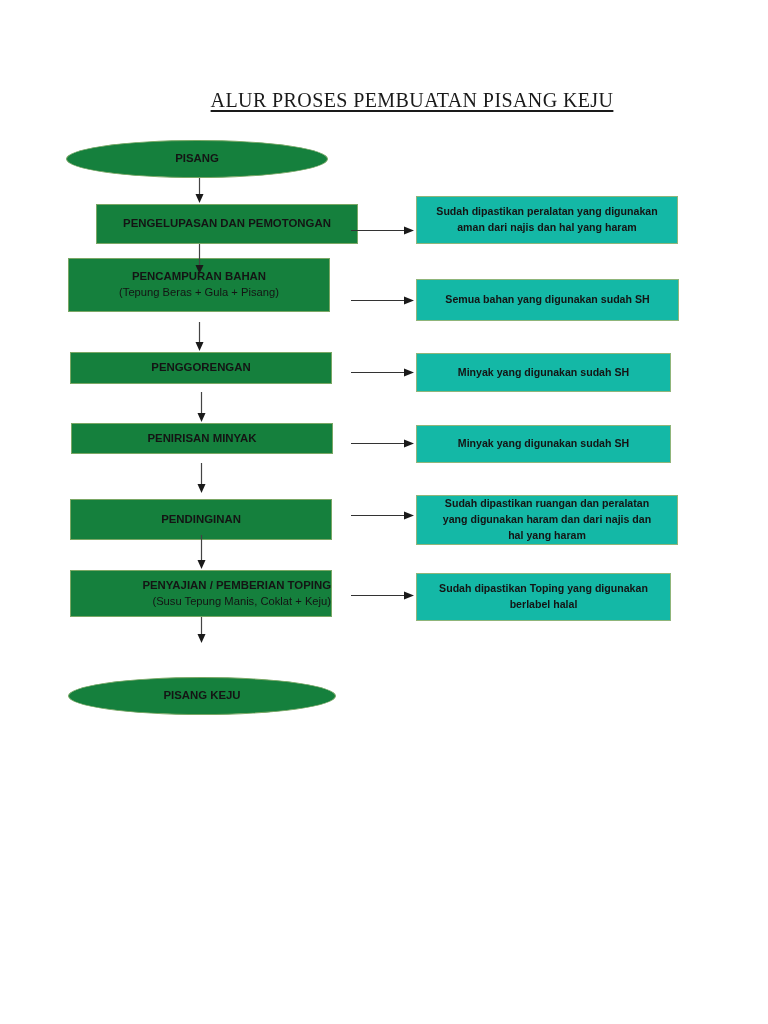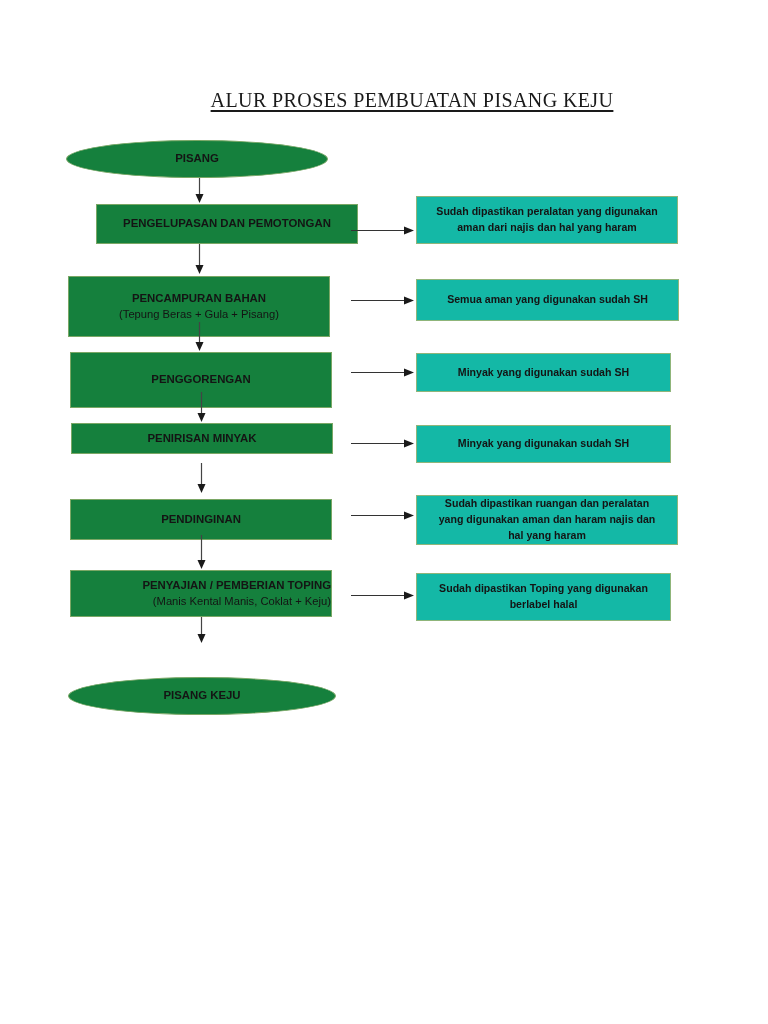--- a/index.html
+++ b/index.html
@@ -108,40 +108,40 @@
   </div>
 
   <div class="node terminator" style="left:66px; top:140px; width:262px; height:38px;">
     <div>PISANG</div>
   </div>
 
   <div class="node" style="left:68px; top:204px; width:262px; height:40px;margin-left:28px;">
     <div>PENGELUPASAN DAN PEMOTONGAN</div>
   </div>
 
-  <div class="node" style="left:68px; top:276px; width:262px; height:61px;">
+  <div class="node" style="left:68px; top:258px; width:262px; height:54px;">
     <div>PENCAMPURAN BAHAN</div>
     <div class="sub">(Tepung Beras + Gula + Pisang)</div>
   </div>
 
-  <div class="node" style="left:70px; top:352px; width:262px; height:56px;">
+  <div class="node" style="left:70px; top:352px; width:262px; height:32px;">
     <div>PENGGORENGAN</div>
   </div>
 
   <div class="node" style="left:71px; top:423px; width:262px; height:31px;">
     <div>PENIRISAN MINYAK</div>
   </div>
 
   <div class="node" style="left:70px; top:499px; width:262px; height:41px;">
     <div>PENDINGINAN</div>
   </div>
 
   <div class="node" style="left:70px; top:570px; width:262px; height:47px;align-items:flex-end;">
     <div>PENYAJIAN / PEMBERIAN TOPING</div>
-    <div class="sub">(Manis Kental Manis, Coklat + Keju)</div>
+    <div class="sub">(Susu Tepung Manis, Coklat + Keju)</div>
   </div>
 
   <div class="node terminator" style="left:68px; top:677px; width:268px; height:38px;">
     <div>PISANG KEJU</div>
   </div>
 
   <div class="arrow-v" style="left:194px; top:178px; height:26px;">
     <svg width="11" height="26" viewBox="0 0 11 26">
       <line x1="5.5" y1="0" x2="5.5" y2="18" stroke="#444" stroke-width="1.2"></line>
       <polygon points="5.5,25 1.5,16 9.5,16" fill="#1a1a1a"></polygon>
@@ -189,34 +189,34 @@
       <polygon points="5.5,26 1.5,17 9.5,17" fill="#1a1a1a"></polygon>
     </svg>
   </div>
 
   <div class="note" style="left:416px; top:196px; width:262px; height:48px;">
     <div>Sudah dipastikan peralatan yang digunakan</div>
     <div>aman dari najis dan hal yang haram</div>
   </div>
 
   <div class="note" style="left:416px; top:279px; width:263px; height:42px;">
-    <div>Semua aman yang digunakan sudah SH</div>
+    <div>Semua bahan yang digunakan sudah SH</div>
   </div>
 
   <div class="note" style="left:416px; top:353px; width:255px; height:39px;">
     <div>Minyak yang digunakan sudah SH</div>
   </div>
 
   <div class="note" style="left:416px; top:425px; width:255px; height:38px;">
     <div>Minyak yang digunakan sudah SH</div>
   </div>
 
   <div class="note clipped" style="left:416px; top:495px; width:262px; height:50px;">
     <div>Sudah dipastikan ruangan dan peralatan</div>
-    <div>yang digunakan aman dan haram najis dan</div>
+    <div>yang digunakan haram dan dari najis dan</div>
     <div>hal yang haram</div>
   </div>
 
   <div class="note" style="left:416px; top:573px; width:255px; height:48px;">
     <div>Sudah dipastikan Toping yang digunakan</div>
     <div>berlabel halal</div>
   </div>
 
   <div class="arrow-h" style="left:351px; top:225px; width:64px;">
     <svg width="64" height="11" viewBox="0 0 64 11">

